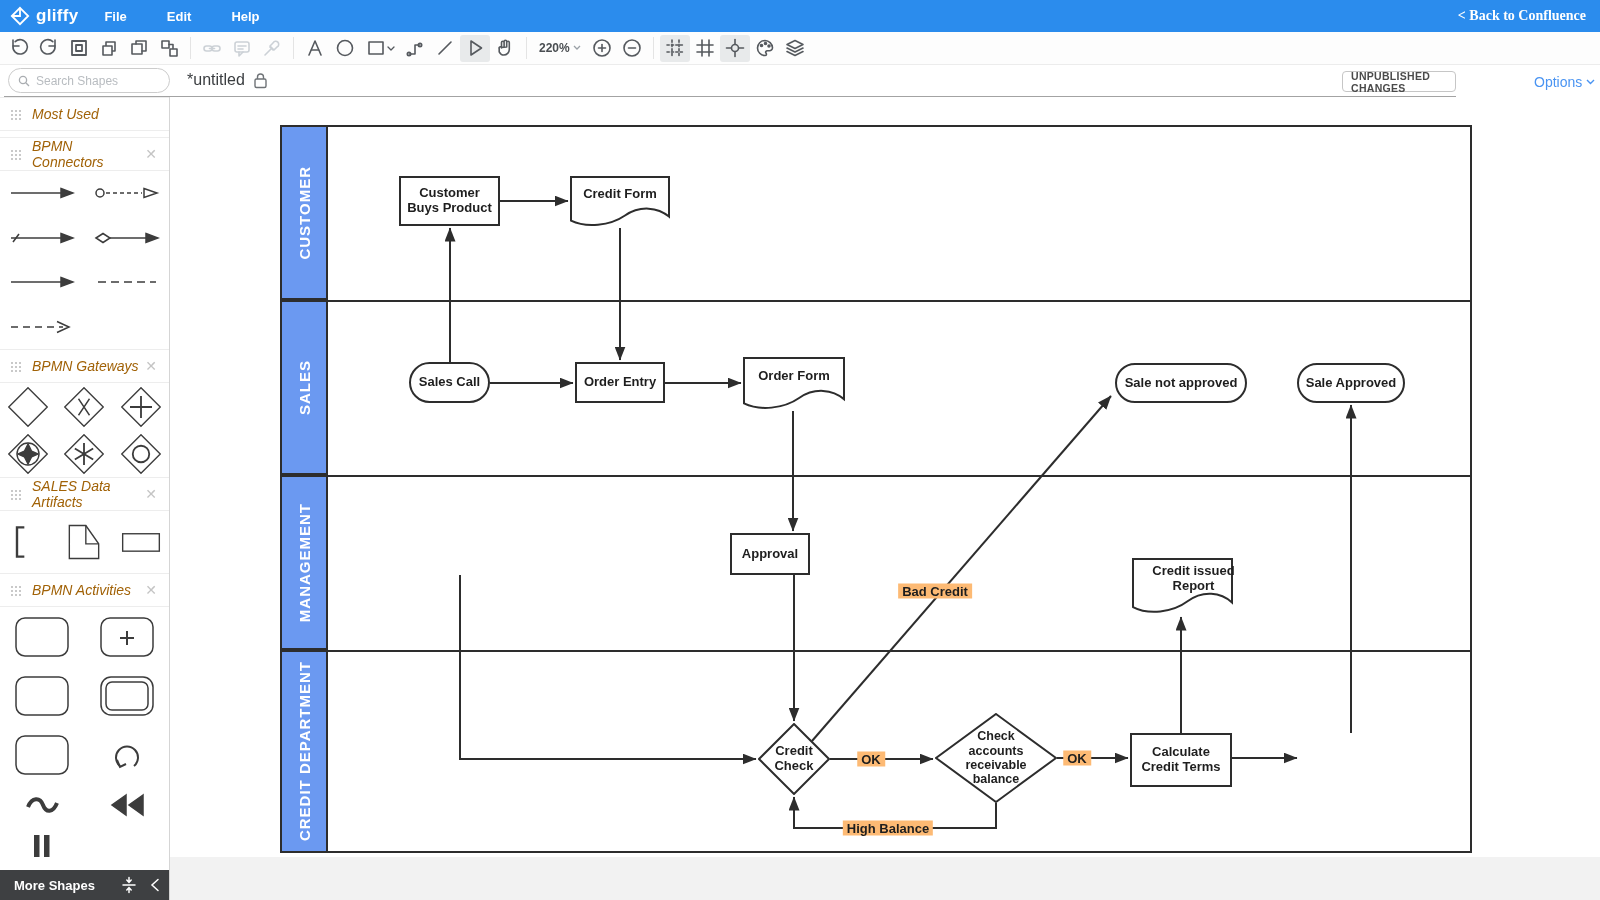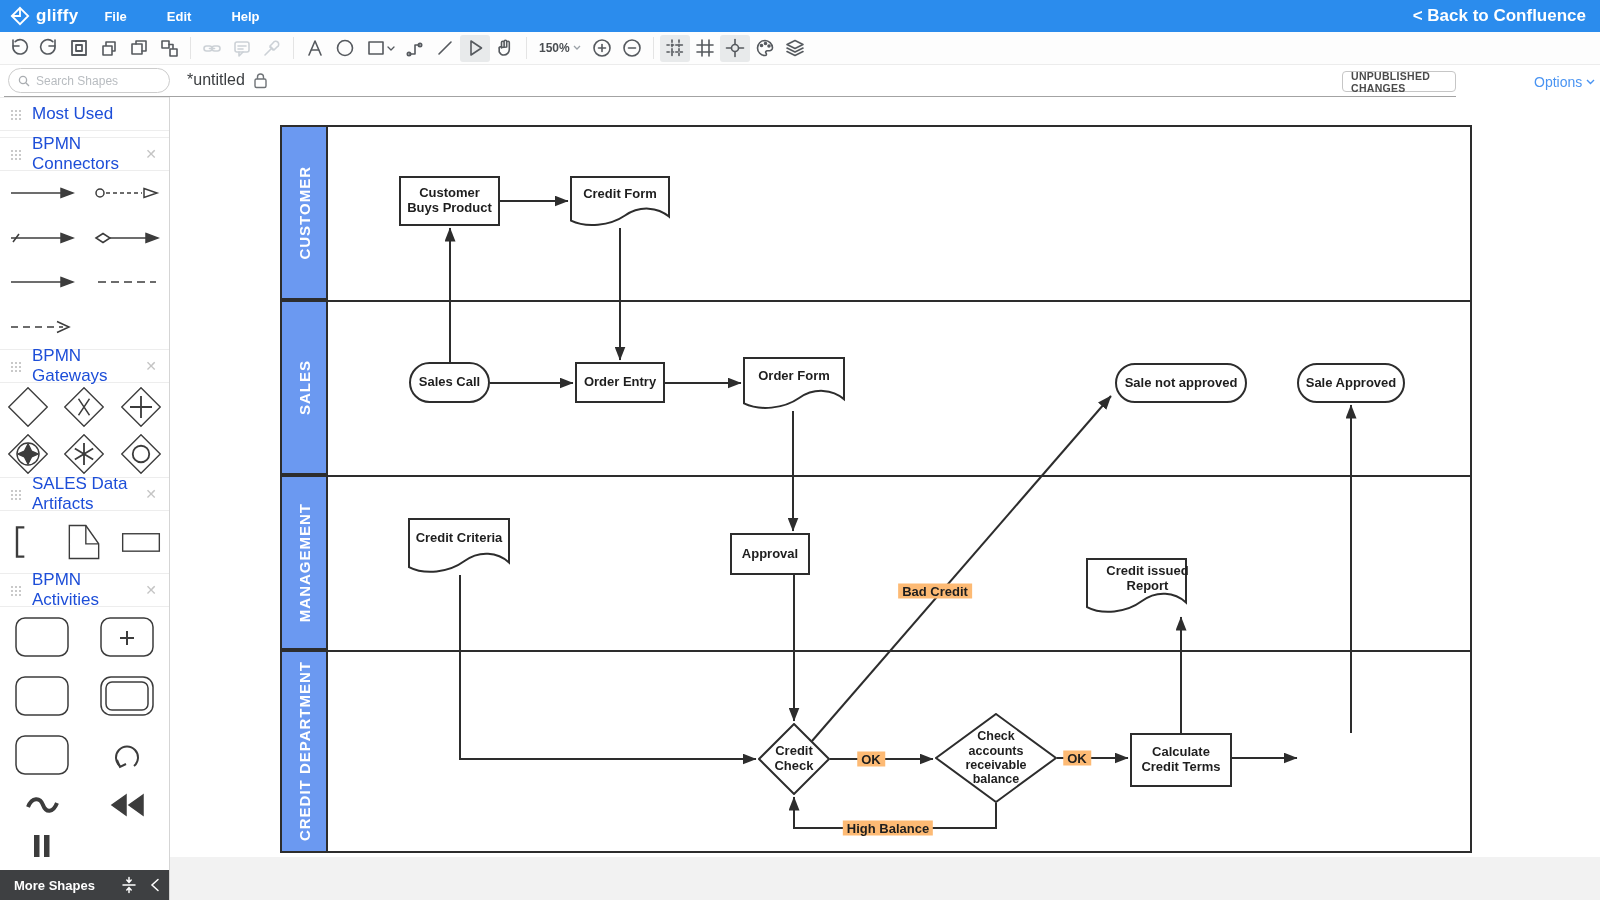--- a/index.html
+++ b/index.html
@@ -4,21 +4,21 @@
 <style>
   * { box-sizing: border-box; margin: 0; padding: 0; }
   html,body { width:1600px; height:900px; overflow:hidden; font-family:"Liberation Sans",sans-serif; background:#fff; }
 
   
   .topbar { position:absolute; left:0; top:0; width:1600px; height:32px; background:#2b8ced; display:flex; align-items:center; color:#fff; }
   .logo { display:flex; align-items:center; gap:6px; padding:0 14px 0 10px; }
   .logo-text { font-size:17px; font-weight:bold; letter-spacing:.3px; }
   .menus { display:flex; gap:40px; margin-left:12px; }
   .menu-item { font-size:13px; font-weight:bold; cursor:pointer; }
-  .back-link { margin-left:auto; margin-right:14px; font-size:17px; font-weight:bold; cursor:pointer; }
+  .back-link { margin-left:auto; margin-right:14px; font-size:14px; font-weight:bold; cursor:pointer;font-family:Liberation Serif, serif; }
 
   
   .toolbar { position:absolute; left:0; top:32px; width:1600px; height:33px; background:#fdfdfd; border-bottom:1px solid #ececec; display:flex; align-items:center; padding-left:4px; }
   .tbtn { width:30px; height:27px; display:flex; align-items:center; justify-content:center; border-radius:3px; cursor:pointer; flex:0 0 auto; }
   .tbtn.wide { width:40px; }
   .tbtn.active { background:#e8eaeb; }
   .tbtn svg { stroke:#55595e; fill:none; stroke-width:1.6; stroke-linecap:round; stroke-linejoin:round; }
   .tbtn.disabled svg { stroke:#ccd1d6; }
   .tdiv { width:1px; height:22px; background:#e4e4e4; margin:0 6px; flex:0 0 auto; }
   .zoom-level { display:flex; align-items:center; gap:3px; font-size:12px; font-weight:bold; color:#4a4e52; padding:0 6px; cursor:pointer; }
@@ -30,21 +30,21 @@
   .search-box input::placeholder { color:#b8bcc0; }
   .doc-title { position:absolute; left:183px; top:6px; font-size:16px; color:#3a3d40; display:flex; align-items:center; gap:8px; }
   .badge { position:absolute; left:1338px; top:6px; height:21px; border:1px solid #c6c6c6; border-radius:4px; font-size:10.5px; font-weight:bold; color:#4a4a4a; display:flex; align-items:center; padding:0 8px; letter-spacing:.3px; }
   .publish-btn { position:absolute; left:1466px; top:4px; width:52px; height:25px; background:#2c82f0; color:#fff; font-size:13px; border:none; border-radius:3px; cursor:pointer; font-family:"Liberation Sans",sans-serif;margin-top:40px; }
   .options { position:absolute; left:1530px; top:9px; font-size:14px; color:#4a94f2; display:flex; align-items:center; gap:4px; cursor:pointer; }
 
   
   .sidebar { position:absolute; left:0; top:97px; width:170px; height:803px; background:#fff; border-right:1px solid #d5d5d5; overflow:hidden; }
   .sec-head { height:34px; display:flex; align-items:center; padding:0 12px 0 10px; border-top:1px solid #ededed; border-bottom:1px solid #ededed; background:#fff; position:relative; }
   .sec-head .grip { width:11px; height:11px; margin-right:11px; background-image:radial-gradient(#c9c9c9 1px, transparent 1.2px); background-size:4px 4px; flex:0 0 auto; }
-  .sec-head .lbl { font-size:17px; color:#1d4ed8; }
+  .sec-head .lbl { font-size:14px; color:#a16207;font-style:italic; }
   .sec-head .x { margin-left:auto; color:#c4c4c4; font-size:14px; line-height:1; cursor:pointer; }
   .sec-gap { height:6px; }
   .pal { display:grid; justify-items:center; align-items:center; }
   .pal-2 { grid-template-columns:1fr 1fr; }
   .pal-3 { grid-template-columns:1fr 1fr 1fr; }
   .pal-item { display:flex; align-items:center; justify-content:center; cursor:pointer; }
   .pal svg { stroke:#3c3c3c; fill:none; stroke-width:1.5; }
   .more-shapes { position:absolute; left:0; bottom:0; width:170px; height:30px; background:#3e4042; color:#fff; display:flex; align-items:center; padding:0 10px 0 14px; }
   .more-shapes .lbl { font-size:13px; font-weight:bold; }
   .more-shapes svg { stroke:#fff; fill:none; stroke-width:1.5; stroke-linecap:round; }
@@ -184,21 +184,21 @@
         <path d="M7 4 L17.5 11 L7 18 Z"></path>
       </svg>
     </div>
   <div class="tbtn">
       <svg width="22" height="22" viewBox="0 0 22 22">
         <path d="M7.5 11 V5.5 a1.3 1.3 0 0 1 2.6 0 V10 M10.1 10 V4.5 a1.3 1.3 0 0 1 2.6 0 V10 M12.7 10 V5.5 a1.3 1.3 0 0 1 2.6 0 V12.5 a5.5 5.5 0 0 1 -5.5 5.5 c-2.5 0 -3.6 -1.2 -4.6 -3.2 L5.2 11.6 a1.3 1.3 0 0 1 2.3 -1.2 z"></path>
       </svg>
     </div>
   <div class="tdiv"></div>
   <div class="zoom-level">
-    <span>150%</span>
+    <span>220%</span>
     <svg width="8" height="6" viewBox="0 0 8 6">
         <path d="M1 1 l3 3 3 -3" stroke="#9aa0a6" fill="none" stroke-width="1.3"></path>
       </svg>
   </div>
   <div class="tbtn">
       <svg width="22" height="22" viewBox="0 0 22 22">
         <circle cx="11" cy="11" r="8"></circle>
         <line x1="7.5" y1="11" x2="14.5" y2="11"></line>
         <line x1="11" y1="7.5" x2="11" y2="14.5"></line>
       </svg>
@@ -522,25 +522,22 @@
     <div class="node n-doc" style="left: 400px; top: 79px; width: 100px; height: 52px; position: absolute;"><svg width="100" height="58" viewBox="0 0 100 58">
         <path d="M1 1 H99 V40.56 C 88 31.2, 70 29.120000000000005, 55.00000000000001 39.52 C 40 49.92, 16 52, 1 44.72 Z" fill="#fff" stroke="#2d2d2d" stroke-width="2"></path>
       </svg><div class="doc-label">Credit Form</div></div>
     <div class="node n-stadium" style="left: 239px; top: 265px; width: 81px; height: 41px; position: absolute; border-radius: 20.5px;">Sales Call</div>
     <div class="node n-task" style="left: 405px; top: 265px; width: 90px; height: 41px; position: absolute;">Order Entry</div>
     <div class="node n-doc" style="left: 573px; top: 260px; width: 102px; height: 54px; position: absolute;"><svg width="102" height="60" viewBox="0 0 102 60">
         <path d="M1 1 H101 V42.120000000000005 C 89.76 32.4, 71.39999999999999 30.240000000000002, 56.1 41.04 C 40.800000000000004 51.839999999999996, 16.32 54, 1 46.44 Z" fill="#fff" stroke="#2d2d2d" stroke-width="2"></path>
       </svg><div class="doc-label">Order Form</div></div>
     <div class="node n-stadium" style="left: 945px; top: 266px; width: 132px; height: 40px; position: absolute; border-radius: 20px;">Sale not approved</div>
     <div class="node n-stadium" style="left: 1127px; top: 266px; width: 108px; height: 40px; position: absolute; border-radius: 20px;">Sale Approved</div>
-    <div class="node n-doc" style="left: 238px; top: 421px; width: 102px; height: 57px; position: absolute;"><svg width="102" height="63" viewBox="0 0 102 63">
-        <path d="M1 1 H101 V44.46 C 89.76 34.199999999999996, 71.39999999999999 31.92, 56.1 43.32 C 40.800000000000004 54.72, 16.32 57, 1 49.019999999999996 Z" fill="#fff" stroke="#2d2d2d" stroke-width="2"></path>
-      </svg><div class="doc-label">Credit Criteria</div></div>
     <div class="node n-task" style="left: 560px; top: 436px; width: 80px; height: 42px; position: absolute;">Approval</div>
-    <div class="node n-doc" style="left: 916px; top: 461px; width: 123px; height: 57px; position: absolute;"><svg width="101" height="63" viewBox="0 0 101 63">
+    <div class="node n-doc" style="left: 962px; top: 461px; width: 123px; height: 57px; position: absolute;"><svg width="101" height="63" viewBox="0 0 101 63">
         <path d="M1 1 H100 V44.46 C 88.88 34.199999999999996, 70.69999999999999 31.92, 55.550000000000004 43.32 C 40.400000000000006 54.72, 16.16 57, 1 49.019999999999996 Z" fill="#fff" stroke="#2d2d2d" stroke-width="2"></path>
       </svg><div class="doc-label">Credit issued
 Report</div></div>
     <div class="node n-diamond" style="left: 588px; top: 626px; width: 72px; height: 72px; position: absolute;"><svg width="72" height="72" viewBox="0 0 72 72">
         <polygon points="36,1 71,36 36,71 1,36" fill="#fff" stroke="#2d2d2d" stroke-width="2"></polygon>
       </svg><div class="dia-label">Credit
 Check</div></div>
     <div class="node n-diamond" style="left: 765px; top: 616px; width: 122px; height: 90px; position: absolute; font-size: 12.5px;"><svg width="122" height="90" viewBox="0 0 122 90">
         <polygon points="61,1 121,45 61,89 1,45" fill="#fff" stroke="#2d2d2d" stroke-width="2"></polygon>
       </svg><div class="dia-label">Check

